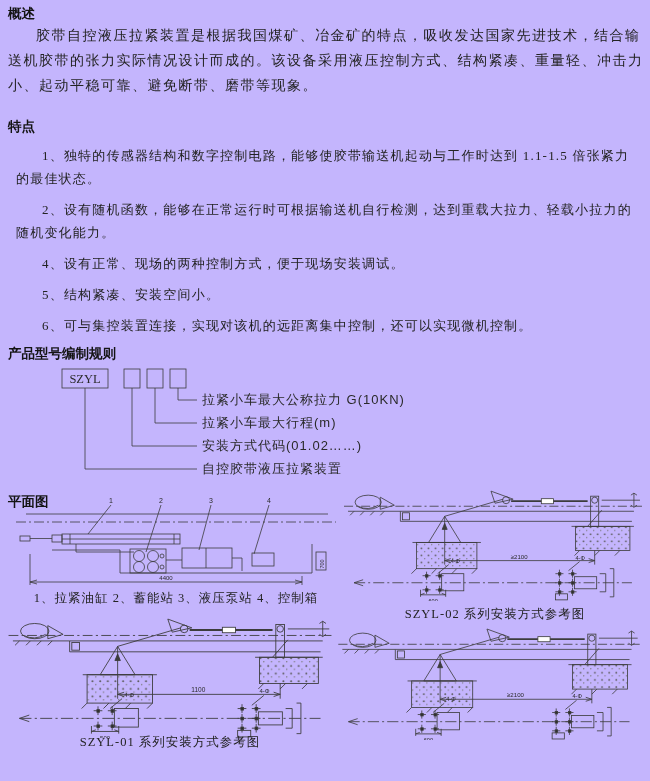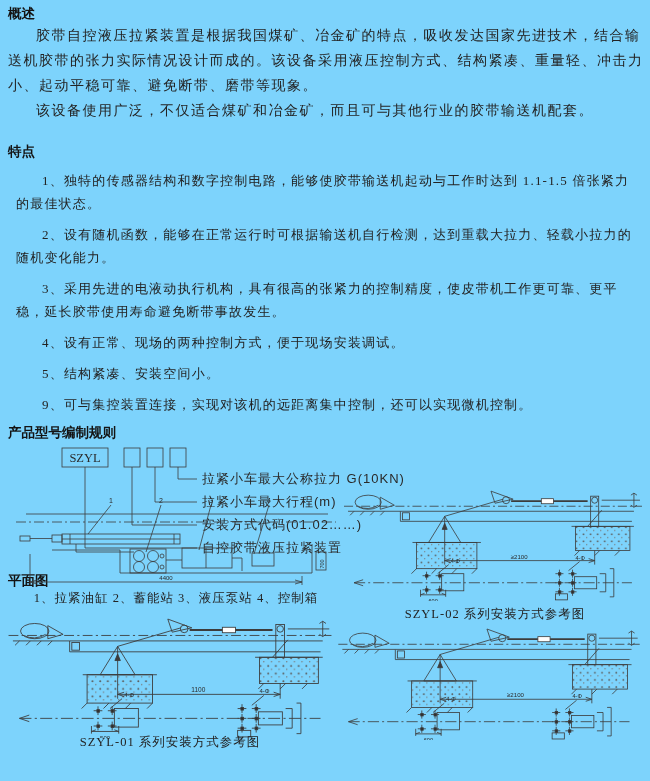--- a/index.html
+++ b/index.html
@@ -1,16 +1,16 @@
 <!DOCTYPE html>
 <html><head>
 <meta charset="utf-8">
 <style>
   html,body{margin:0;padding:0;background:#ffffff;}
-  .page{position:relative;width:650px;height:781px;background:#7dd3fc;color:#1e1e1e;
+  .page{position:relative;width:650px;height:781px;background:#c4b5fd;color:#1e1e1e;
         font-family:"Liberation Serif","DejaVu Serif",serif;overflow:hidden;}
   .textflow{position:absolute;left:8px;top:5px;width:636px;}
   .hd{font-family:"Liberation Sans","DejaVu Sans",sans-serif;font-weight:bold;
       font-size:13.5px;margin:0;color:#141414;}
   .para{font-size:14px;line-height:25px;margin:0;text-indent:2em;letter-spacing:1.5px;color:#232323;}
   .feat{font-size:13px;line-height:23px;margin:8px;text-indent:2em;letter-spacing:1.2px;color:#232323;}
   .mt2{margin-top:20px;} .mt6{margin-top:6px;} .mt8{margin-top:8px;}
   svg{display:block;}
   .lineart{stroke:#3c3c3c;stroke-width:.8;fill:none;}
   .dimtxt{fill:#2a2a2a;font-family:"Liberation Sans","DejaVu Sans",sans-serif;}
@@ -91,29 +91,27 @@
       <path d="M225 80 L236 71"></path>
       <path d="M262 83 V101 M256 83 H262 M256 101 H262 M270 78 V106 M266 78 H270 M266 106 H270"></path>
     </g>
   </defs>
 </svg>
 
 <div class="page">
   <div class="textflow">
     <h2 class="hd">概述</h2>
     <p class="para">胶带自控液压拉紧装置是根据我国煤矿、冶金矿的特点，吸收发达国家先进技术，结合输送机胶带的张力实际情况设计而成的。该设备采用液压控制方式、结构紧凑、重量轻、冲击力小、起动平稳可靠、避免断带、磨带等现象。</p>
-    <p class="para">该设备使用广泛，不仅适合煤矿和冶金矿，而且可与其他行业的胶带输送机配套。</p>
 
     <h2 class="hd mt2">特点</h2>
     <p class="feat">1、独特的传感器结构和数字控制电路，能够使胶带输送机起动与工作时达到 1.1-1.5 倍张紧力的最佳状态。</p>
     <p class="feat">2、设有随机函数，能够在正常运行时可根据输送机自行检测，达到重载大拉力、轻载小拉力的随机变化能力。</p>
-    <p class="feat">3、采用先进的电液动执行机构，具有很高的张紧力的控制精度，使皮带机工作更可靠、更平稳，延长胶带使用寿命避免断带事故发生。</p>
     <p class="feat">4、设有正常、现场的两种控制方式，便于现场安装调试。</p>
     <p class="feat">5、结构紧凑、安装空间小。</p>
-    <p class="feat">9、可与集控装置连接，实现对该机的远距离集中控制，还可以实现微机控制。</p>
+    <p class="feat">6、可与集控装置连接，实现对该机的远距离集中控制，还可以实现微机控制。</p>
 
     <h2 class="hd mt6">产品型号编制规则</h2>
 
     <svg width="490" height="122" viewBox="0 0 490 122">
       <g class="lineart">
         <rect x="54" y="6" width="46" height="19"></rect>
         <rect x="116" y="6" width="16" height="19"></rect>
         <rect x="139" y="6" width="16" height="19"></rect>
         <rect x="162" y="6" width="16" height="19"></rect>
         <path d="M170 25 V37 H189"></path>

